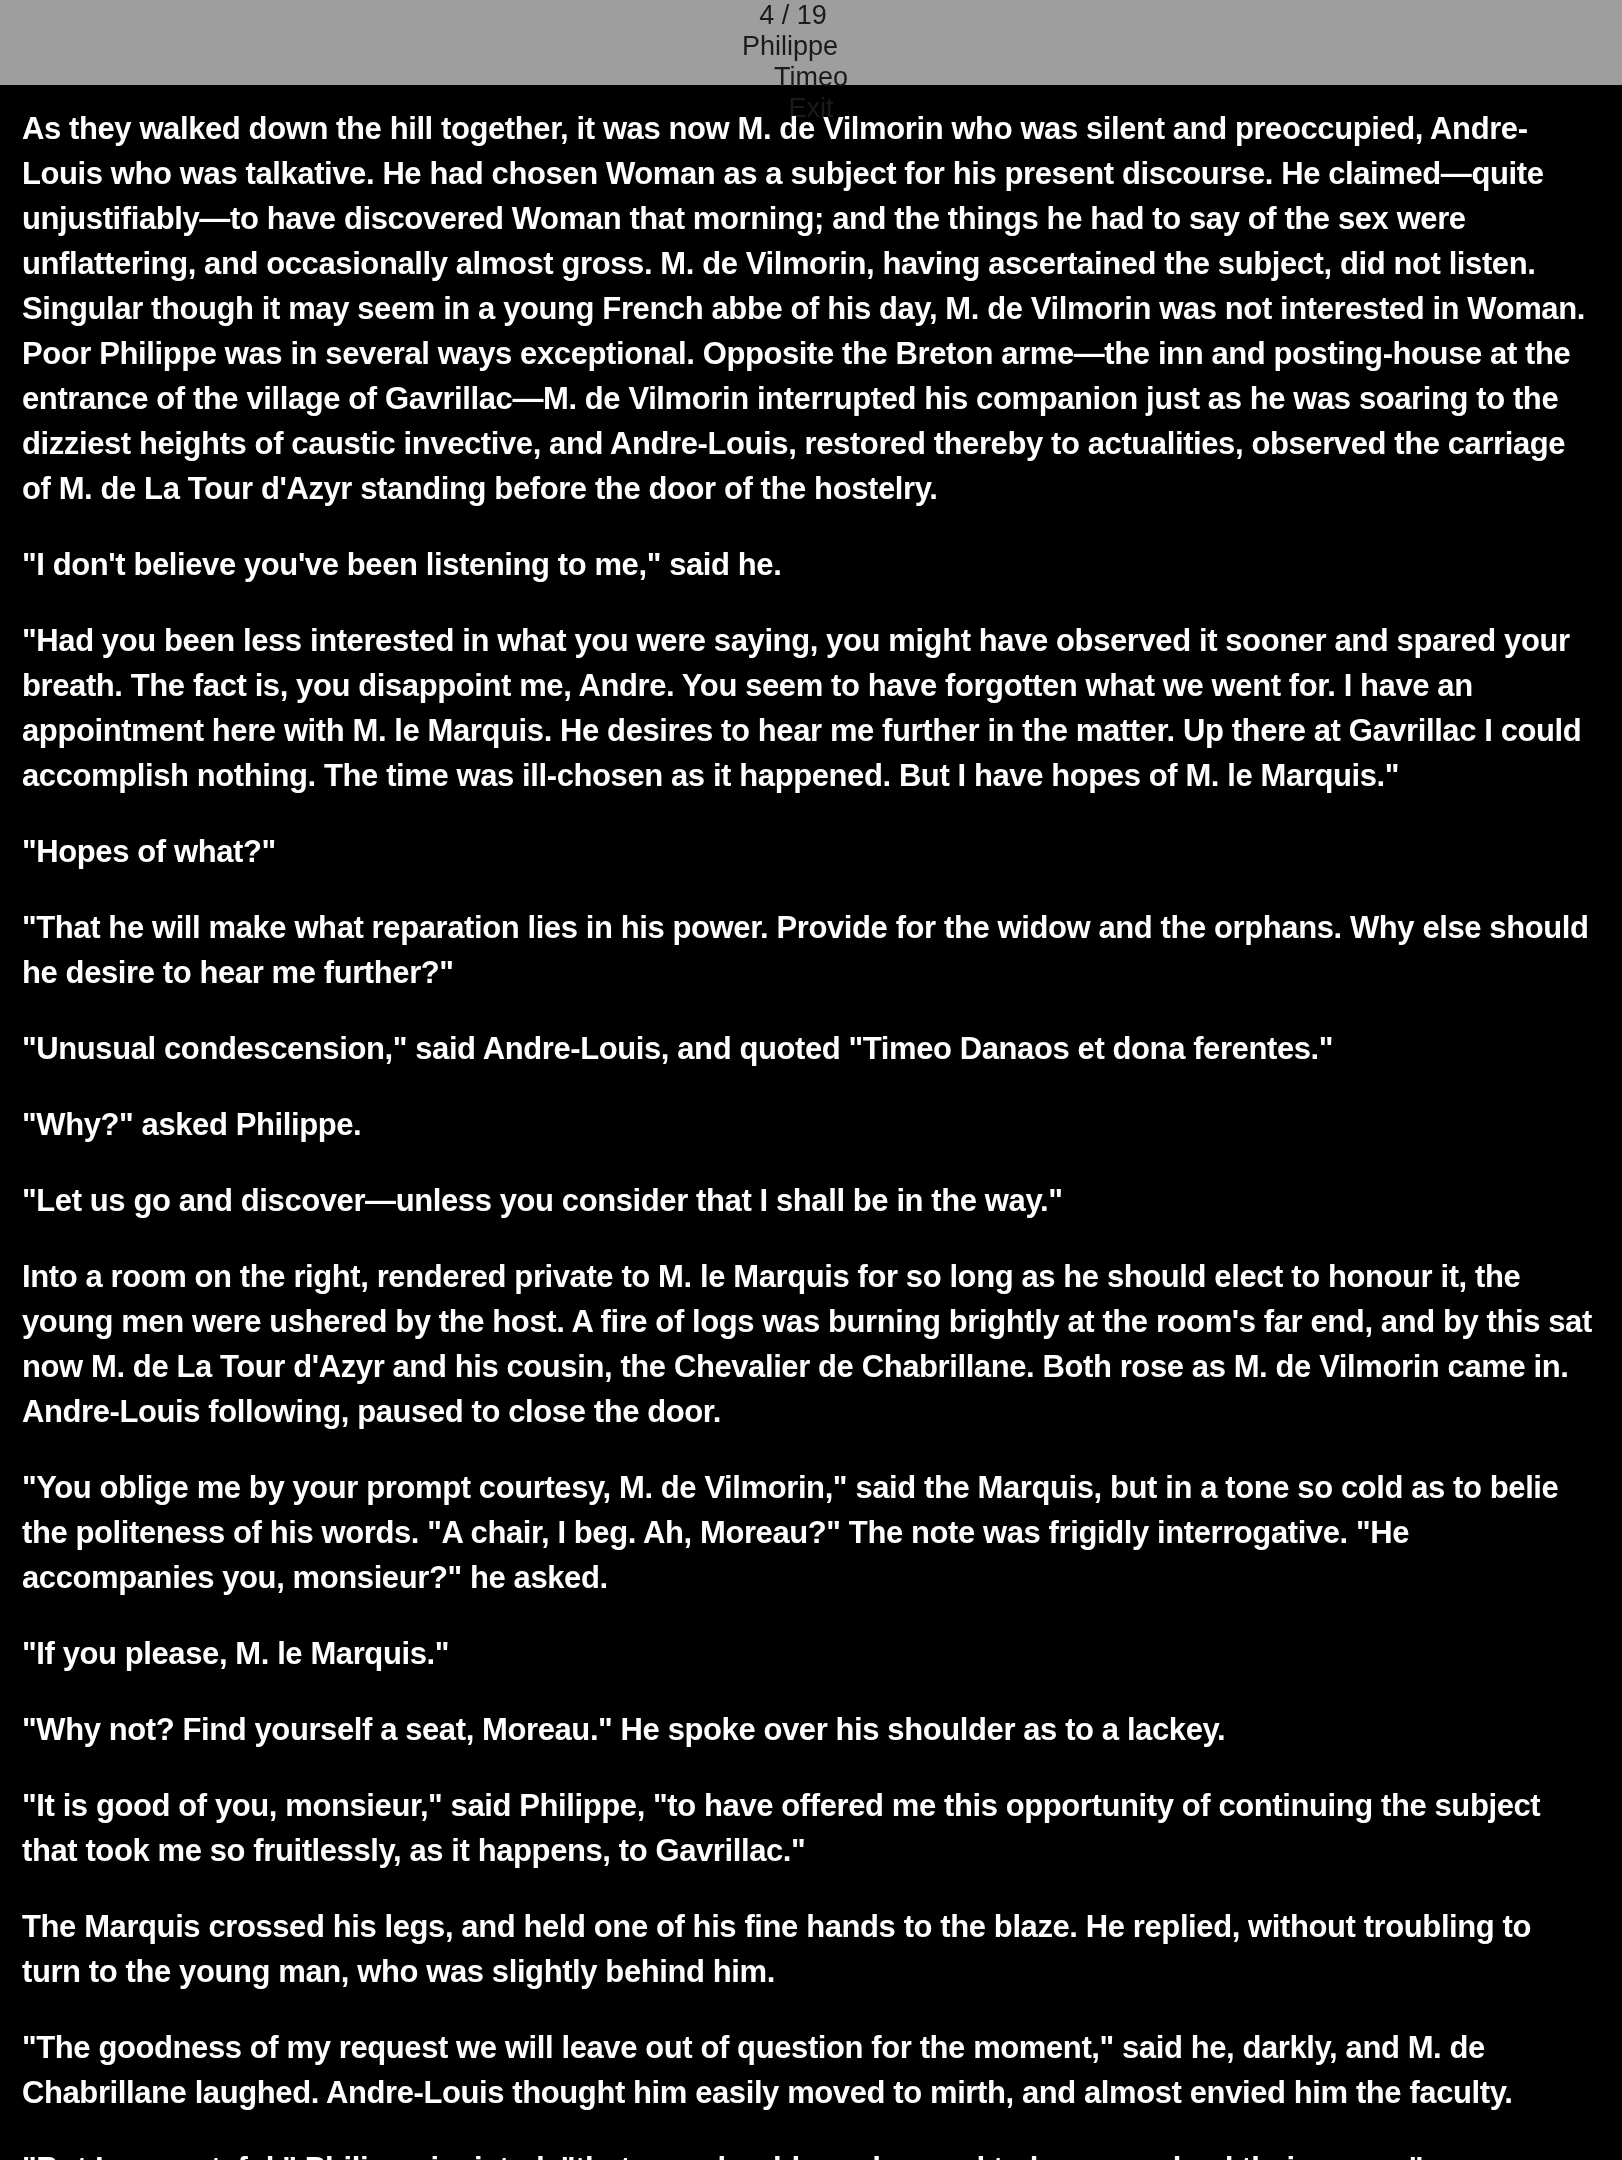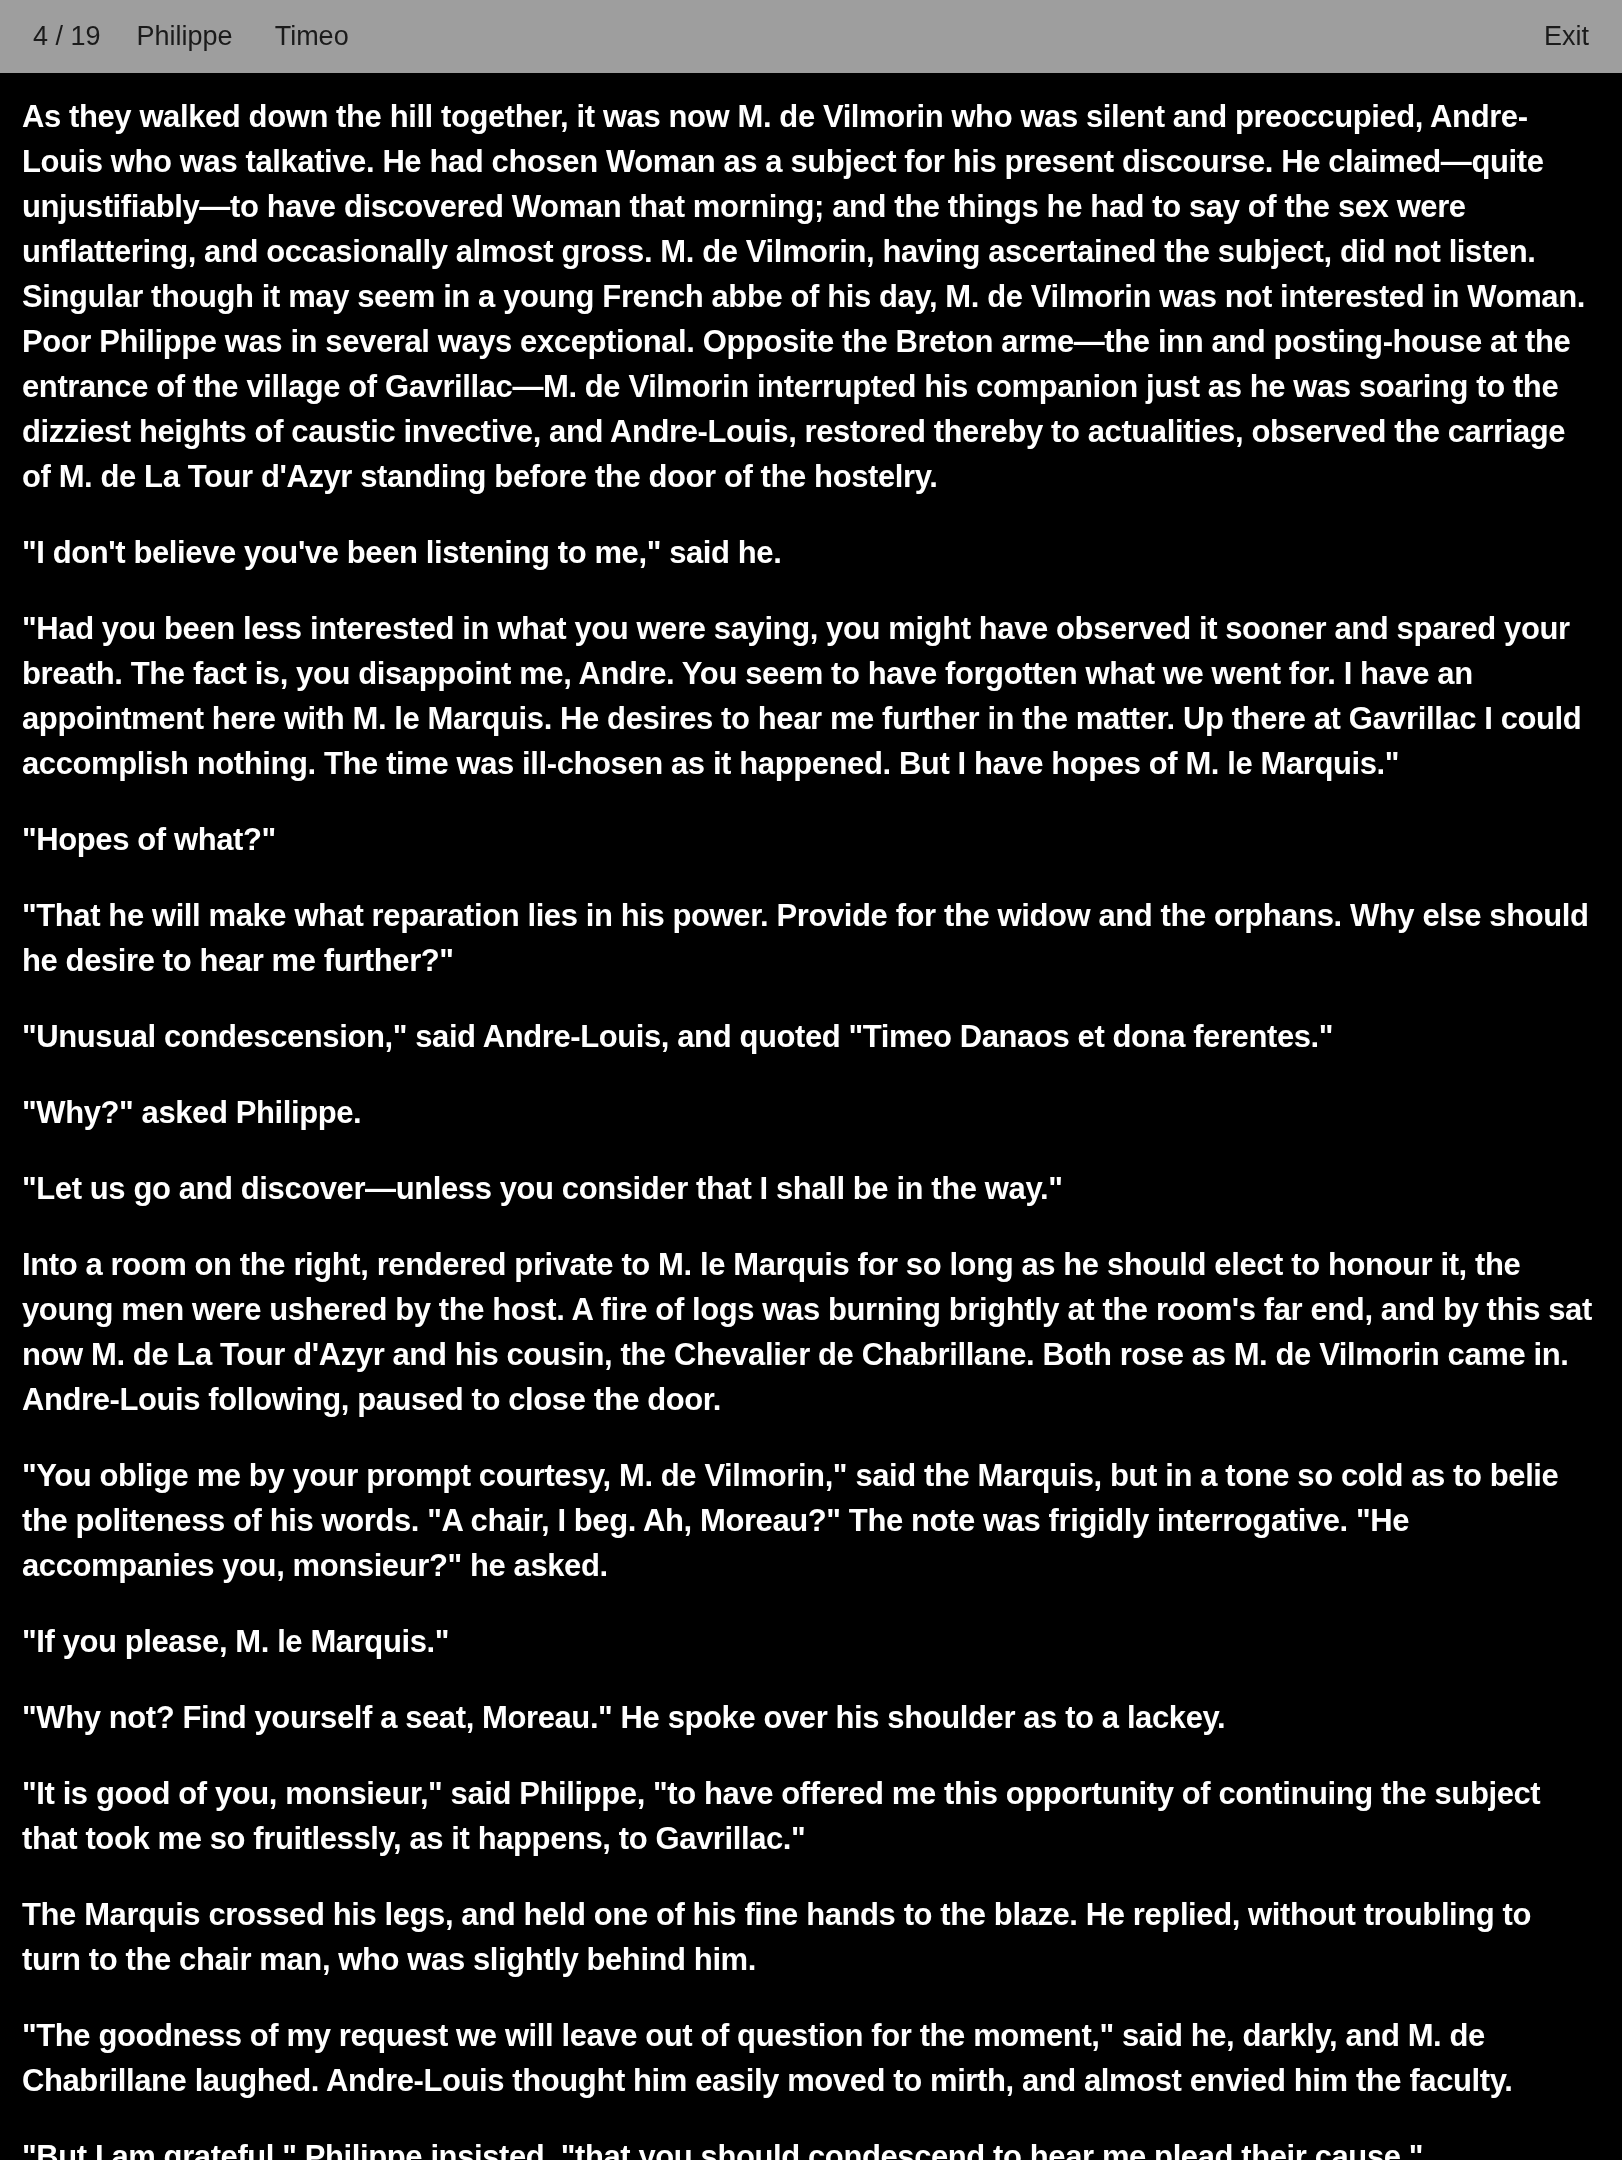--- a/index.html
+++ b/index.html
@@ -14,25 +14,26 @@
     width:1622px;
     height:2160px;
     overflow:hidden;
     background:var(--page-bg);
     font-family:"Liberation Sans","DejaVu Sans",sans-serif;
   }
   .toolbar{
     display:flex;
     align-items:center;
     width:100%;
-    height:73px;
+    height:85px;
     padding:0 33px;
     background:var(--toolbar-bg);
     color:var(--toolbar-text);
     font-size:27px;
+    flex-direction:column;
   }
   .toolbar .page-indicator{
     margin-right:36px;
     white-space:pre;
   }
   .bar-btn{
     background:none;
     border:none;
     padding:0;
     margin:0;
@@ -72,16 +73,16 @@
     <p>"Hopes of what?"</p>
     <p>"That he will make what reparation lies in his power. Provide for the widow and the orphans. Why else should he desire to hear me further?"</p>
     <p>"Unusual condescension," said Andre-Louis, and quoted "Timeo Danaos et dona ferentes."</p>
     <p>"Why?" asked Philippe.</p>
     <p>"Let us go and discover—unless you consider that I shall be in the way."</p>
     <p>Into a room on the right, rendered private to M. le Marquis for so long as he should elect to honour it, the young men were ushered by the host. A fire of logs was burning brightly at the room's far end, and by this sat now M. de La Tour d'Azyr and his cousin, the Chevalier de Chabrillane. Both rose as M. de Vilmorin came in. Andre-Louis following, paused to close the door.</p>
     <p>"You oblige me by your prompt courtesy, M. de Vilmorin," said the Marquis, but in a tone so cold as to belie the politeness of his words. "A chair, I beg. Ah, Moreau?" The note was frigidly interrogative. "He accompanies you, monsieur?" he asked.</p>
     <p>"If you please, M. le Marquis."</p>
     <p>"Why not? Find yourself a seat, Moreau." He spoke over his shoulder as to a lackey.</p>
     <p>"It is good of you, monsieur," said Philippe, "to have offered me this opportunity of continuing the subject that took me so fruitlessly, as it happens, to Gavrillac."</p>
-    <p>The Marquis crossed his legs, and held one of his fine hands to the blaze. He replied, without troubling to turn to the chair man, who was slightly behind him.</p>
+    <p>The Marquis crossed his legs, and held one of his fine hands to the blaze. He replied, without troubling to turn to the young man, who was slightly behind him.</p>
     <p>"The goodness of my request we will leave out of question for the moment," said he, darkly, and M. de Chabrillane laughed. Andre-Louis thought him easily moved to mirth, and almost envied him the faculty.</p>
     <p>"But I am grateful," Philippe insisted, "that you should condescend to hear me plead their cause."</p>
   </main>
 
 </body></html>

